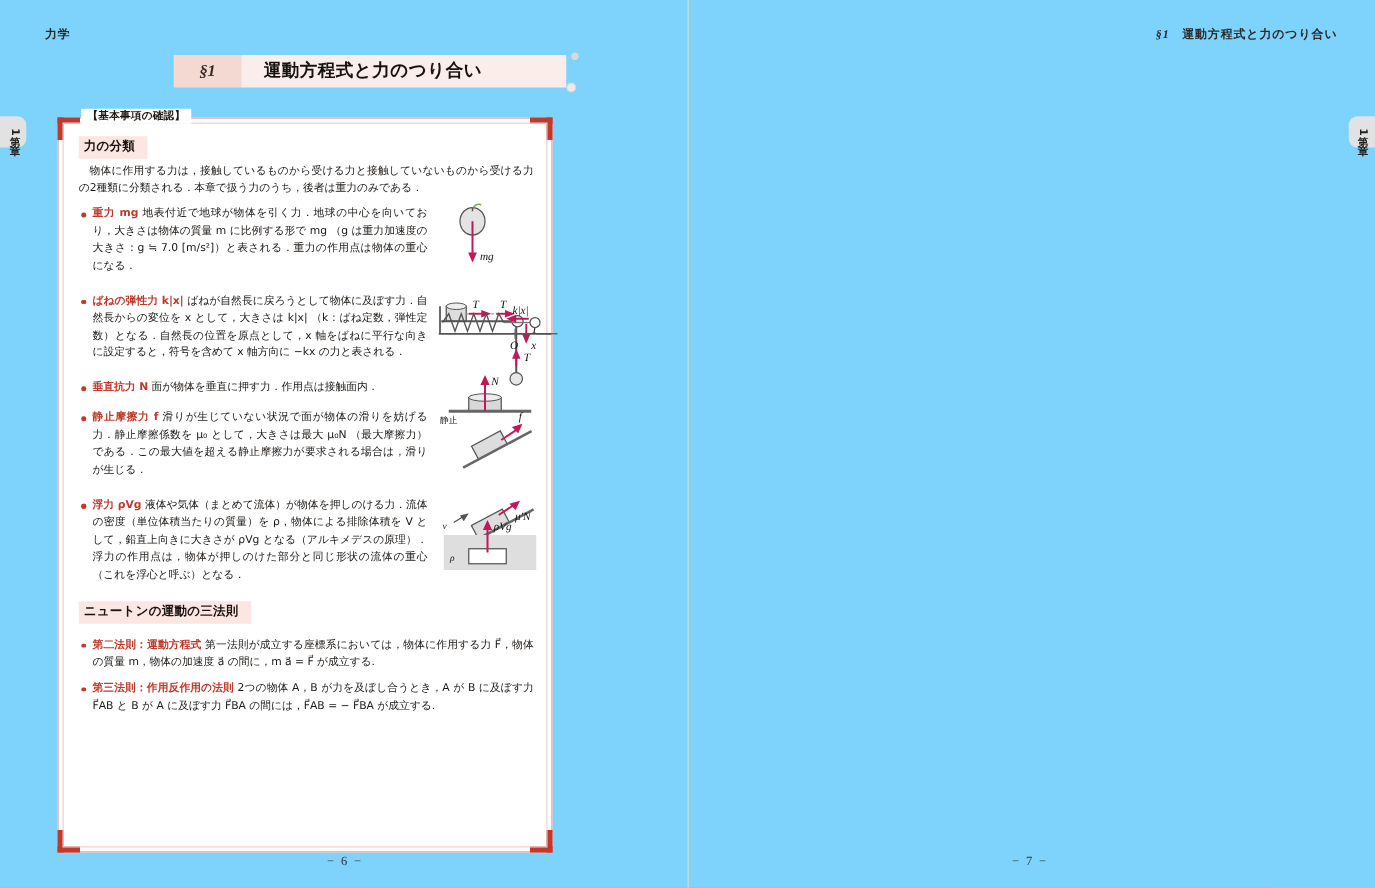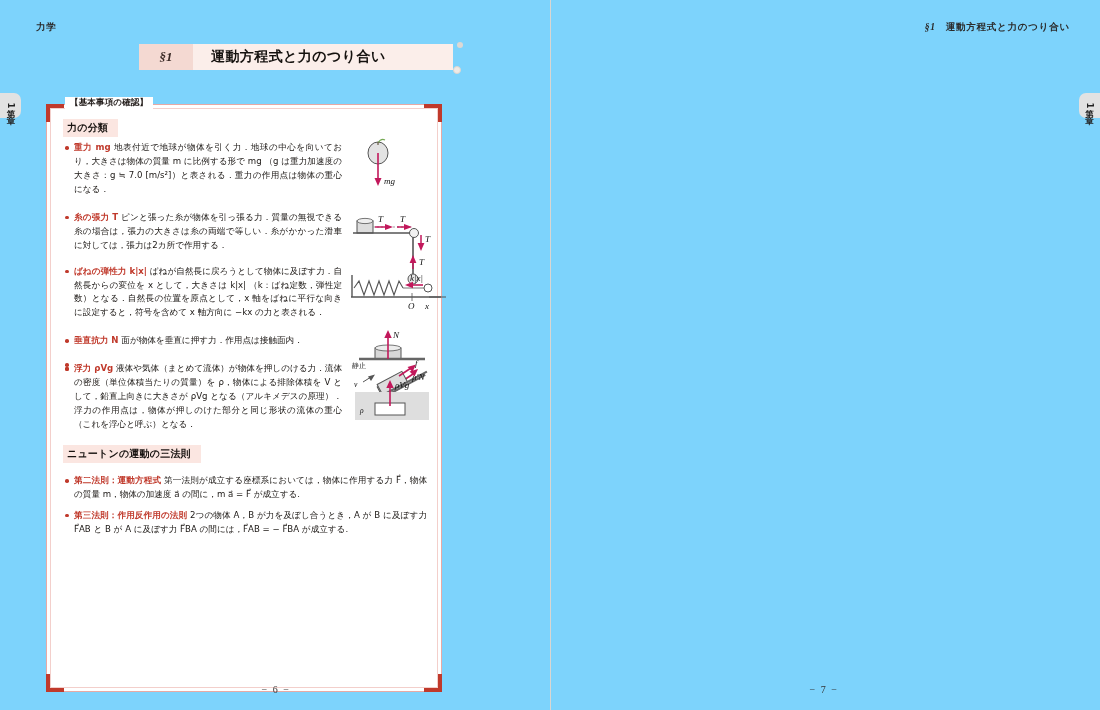--- a/index.html
+++ b/index.html
@@ -67,21 +67,21 @@
 
   
   .frame{position:absolute;border:1.6px solid #e8a9a4;background:#fff;}
   .frame .corner{position:absolute;width:13px;height:13px;}
   .frame .corner.tl{left:-1px;top:-1px;border-top:5px solid #c0392b;border-left:5px solid #c0392b;}
   .frame .corner.tr{right:-1px;top:-1px;border-top:5px solid #c0392b;border-right:5px solid #c0392b;}
   .frame .corner.bl{left:-1px;bottom:-1px;border-bottom:5px solid #c0392b;border-left:5px solid #c0392b;}
   .frame .corner.br{right:-1px;bottom:-1px;border-bottom:5px solid #c0392b;border-right:5px solid #c0392b;}
   .frame .inner-rule{position:absolute;left:3px;top:3px;right:3px;bottom:3px;border:1px solid #f3cfcb;pointer-events:none;}
 
-  #leftframe{left:46px;top:104px;width:394px;height:586px;}
+  #leftframe{left:46px;top:94px;width:394px;height:586px;}
 
   .framelabel{
     position:absolute;left:18px;top:-8px;background:#fff;padding:0 5px;
     font-family:"DejaVu Sans","Liberation Sans",sans-serif;
     font-size:8.5px;font-weight:700;color:#201a18;letter-spacing:.02em;
   }
 
   
   .body{
     padding:14px 14px 8px 16px;
@@ -134,20 +134,21 @@
     <div class="frame" id="leftframe">
       <span class="corner tl"></span>
       <span class="corner tr"></span>
       <span class="corner bl"></span>
       <span class="corner br"></span>
       <span class="inner-rule"></span>
       <div class="framelabel">【基本事項の確認】</div>
 
       <div class="body">
         <div class="h2">力の分類</div>
+        <p>物体に作用する力は，接触しているものから受ける力と接触していないものから受ける力の2種類に分類される．本章で扱う力のうち，後者は重力のみである．</p>
 
         <ul class="bul">
 
           <li>
             <div class="txtcol">
               <span class="term">重力 mg</span>
               <span>地表付近で地球が物体を引く力．地球の中心を向いており，大きさは物体の質量 m に比例する形で mg （g は重力加速度の大きさ：g ≒ 7.0 [m/s²]）と表される．重力の作用点は物体の重心になる．</span>
             </div>
             <div class="fig" style="top:-2px;left:288px;">
               <svg width="96" height="52" viewBox="0 0 96 52">
@@ -155,24 +156,20 @@
                 <path d="M27 4 q3 -5 7 -3" stroke="#7a5" fill="none" stroke-width="1.2"></path>
                 <path d="M27 3 v3" stroke="#654" stroke-width="1.2"></path>
                 <line x1="27" y1="14" x2="27" y2="43" stroke="#c2185b" stroke-width="1.6"></line>
                 <polygon points="27,47 23.5,39 30.5,39" fill="#c2185b"></polygon>
                 <text class="mlabel" x="33" y="45">mg</text>
               </svg>
             </div>
           </li>
 
           <li style="margin-top:14px;">
-            <div class="txtcol">
-              <span class="term">糸の張力 T</span>
-              <span>ピンと張った糸が物体を引っ張る力．質量の無視できる糸の場合は，張力の大きさは糸の両端で等しい．糸がかかった滑車に対しては，張力は2カ所で作用する．</span>
-            </div>
             <div class="fig" style="top:-4px;left:288px;">
               <svg width="100" height="82" viewBox="0 0 100 82">
                 <rect x="6" y="14" width="16" height="12" fill="#ddd" stroke="#555" stroke-width="1"></rect>
                 <ellipse cx="14" cy="14" rx="8" ry="2.6" fill="#eee" stroke="#555" stroke-width=".8"></ellipse>
                 <line x1="2" y1="26" x2="62" y2="26" stroke="#555" stroke-width="1.6"></line>
                 <line x1="62" y1="26" x2="62" y2="72" stroke="#555" stroke-width="1.6"></line>
                 <line x1="22" y1="20" x2="60" y2="20" stroke="#999" stroke-width="1" stroke-dasharray="2 2"></line>
                 <line x1="24" y1="20" x2="38" y2="20" stroke="#c2185b" stroke-width="1.5"></line>
                 <polygon points="42,20 34,17 34,23" fill="#c2185b"></polygon>
                 <line x1="46" y1="20" x2="57" y2="20" stroke="#c2185b" stroke-width="1.5"></line>
@@ -225,20 +222,24 @@
                 <ellipse cx="35" cy="22" rx="13" ry="3" fill="#ececec" stroke="#555" stroke-width=".8"></ellipse>
                 <line x1="6" y1="33" x2="72" y2="33" stroke="#666" stroke-width="2.4"></line>
                 <line x1="35" y1="33" x2="35" y2="10" stroke="#c2185b" stroke-width="1.6"></line>
                 <polygon points="35,4 31.3,12 38.7,12" fill="#c2185b"></polygon>
                 <text class="mlabel" x="40" y="12">N</text>
               </svg>
             </div>
           </li>
 
           <li style="margin-top:10px;">
+            <div class="txtcol">
+              <span class="term">静止摩擦力 f</span>
+              <span>滑りが生じていない状況で面が物体の滑りを妨げる力．静止摩擦係数を μ₀ として，大きさは最大 μ₀N （最大摩擦力）である．この最大値を超える静止摩擦力が要求される場合は，滑りが生じる．</span>
+            </div>
             <div class="fig" style="top:-4px;left:288px;">
               <svg width="96" height="50" viewBox="0 0 96 50">
                 <text class="jlabel" x="1" y="14">静止</text>
                 <g transform="rotate(-28 45 32)">
                   <rect x="28" y="24" width="26" height="12" fill="#ddd" stroke="#555" stroke-width="1"></rect>
                   <line x1="14" y1="36" x2="76" y2="36" stroke="#666" stroke-width="2"></line>
                 </g>
                 <line x1="50" y1="28" x2="62" y2="20" stroke="#c2185b" stroke-width="1.6"></line>
                 <polygon points="67,15 58.5,17.5 63.5,22.5" fill="#c2185b"></polygon>
                 <text class="mlabel" x="64" y="12">f</text>

